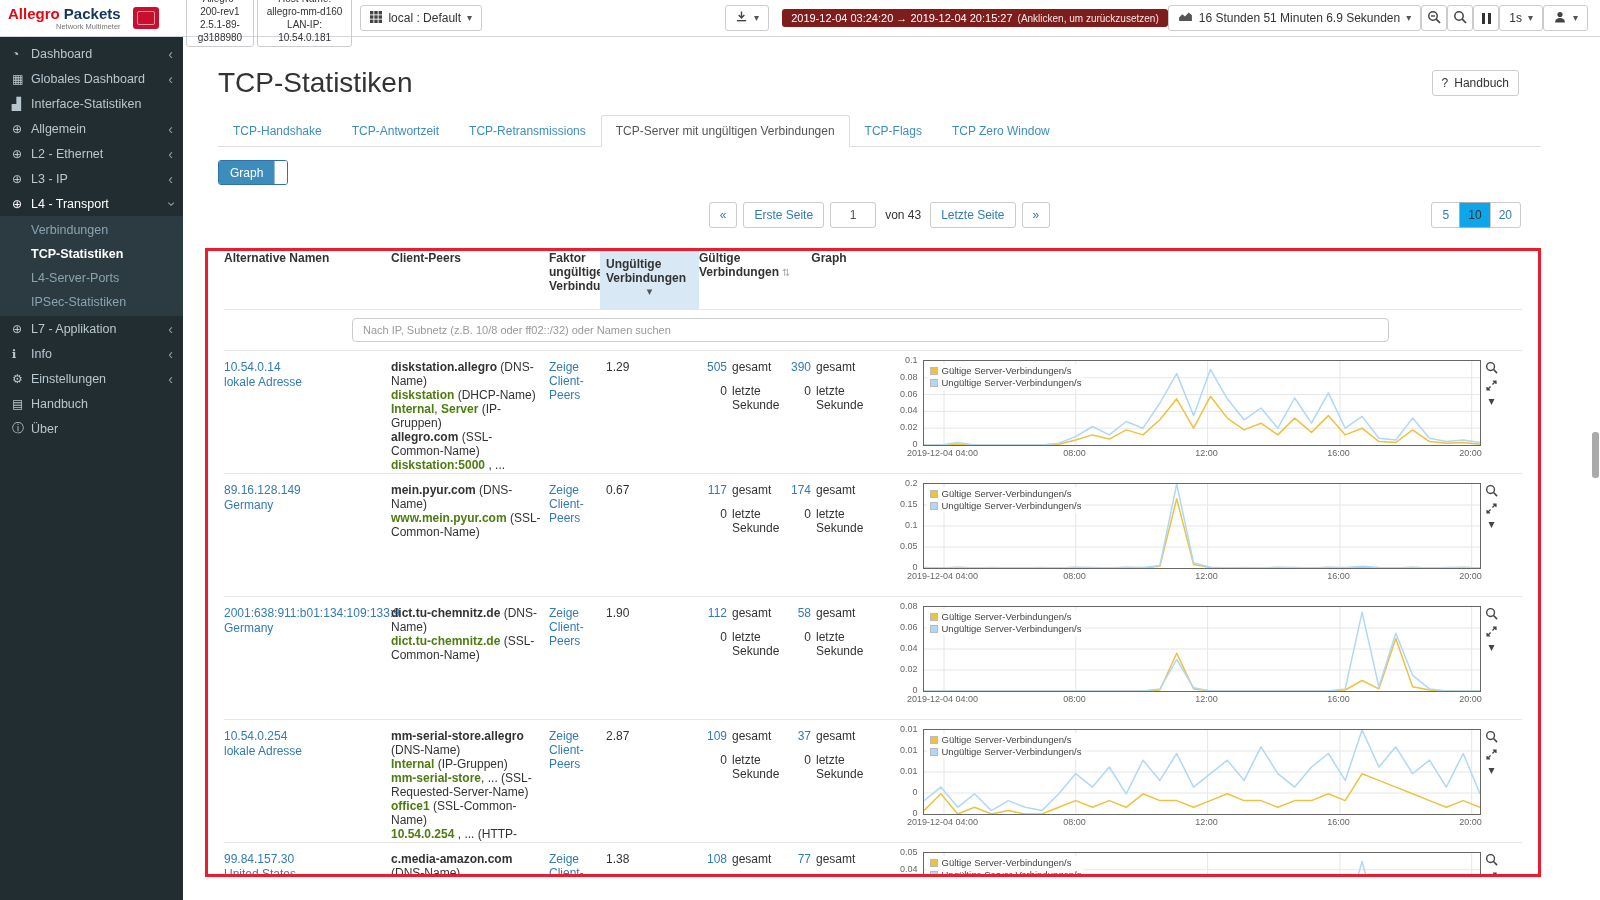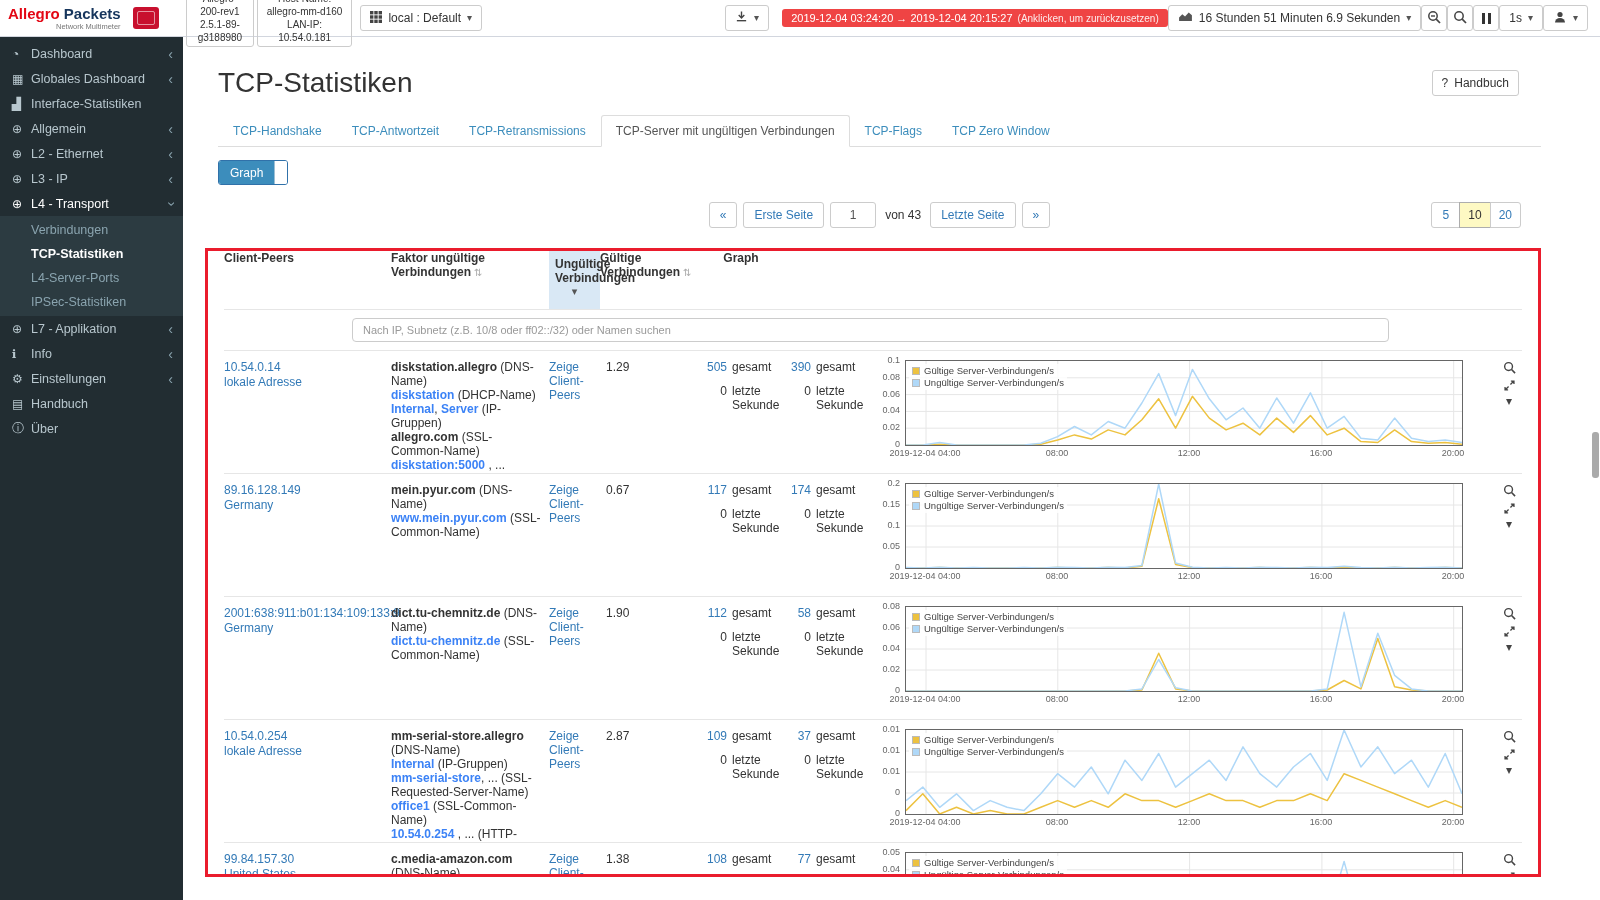--- a/index.html
+++ b/index.html
@@ -17,21 +17,21 @@
   .brand-dark{color:#16355c}
   .brand-sub{font-size:7.5px;color:#777;text-align:right;margin-top:2px}
   .brand-chip{width:26px;height:22px;background:#c8102e;border-radius:3px;position:relative;flex:none}
   .brand-chip::after{content:"";position:absolute;inset:4px;border:1px solid rgba(255,255,255,.55);border-radius:2px}
   .hd-box{border:1px solid #ccc;border-radius:3px;padding:2px 8px;font-size:10px;line-height:1.3;text-align:center;color:#333;margin-left:3px}
   .btn{border:1px solid #ccc;background:#fff;border-radius:3px;height:26px;display:inline-flex;align-items:center;gap:6px;
     padding:0 9px;font-size:12px;color:#333;cursor:pointer;white-space:nowrap}
   .caret{font-size:10px;color:#555;line-height:1}
   .profile-btn{margin-left:8px}
   .download-btn{margin-left:243px}
-  .time-badge{margin-left:13px;background:#ef4444;color:#fff;font-size:11px;border-radius:3px;padding:3px 9px;white-space:nowrap;cursor:pointer}
+  .time-badge{margin-left:13px;background:#7f1d1d;color:#fff;font-size:11px;border-radius:3px;padding:3px 9px;white-space:nowrap;cursor:pointer}
   .time-badge .hint{font-size:10px;opacity:.9;margin-left:5px}
   .top-right{margin-left:auto;display:flex;align-items:center;margin-right:12px}
   .icon-btn{width:26px;justify-content:center;padding:0}
   .pause-bars{display:inline-flex;gap:3px}
   .pause-bars i{width:3px;height:11px;background:#333;display:inline-block}
 
   
   .sidebar{position:fixed;top:37px;left:0;bottom:0;width:183px;background:#222d32;z-index:20;padding-top:4px}
   .sb-item{height:25px;display:flex;align-items:center;padding:0 10px 0 12px;color:#b8c7ce;font-size:12.5px;cursor:pointer}
   .sb-item.expanded{color:#fff}
@@ -58,21 +58,21 @@
   .pag-row{margin-top:17px;position:relative;display:flex;justify-content:center;align-items:center;gap:6px;height:26px}
   .pg-btn{height:26px;min-width:28px;padding:0 10px;border:1px solid #ccc;background:#fff;color:#337ab7;font-size:12px;
     border-radius:3px;display:inline-flex;align-items:center;justify-content:center;cursor:pointer}
   .pg-input{width:46px;height:26px;border:1px solid #ccc;border-radius:3px;text-align:center;font-size:12px;color:#555}
   .pg-text{font-size:12px;color:#333;margin:0 3px}
   .sizes{position:absolute;right:20px;top:0;display:flex}
   .size-btn{height:26px;min-width:29px;border:1px solid #ccc;background:#fff;color:#337ab7;font-size:12px;
     display:inline-flex;align-items:center;justify-content:center;cursor:pointer;margin-left:-1px;padding:0 8px}
   .size-btn:first-child{border-radius:3px 0 0 3px;margin-left:0}
   .size-btn:last-child{border-radius:0 3px 3px 0}
-  .size-btn.active{background:#fef9c3;color:#333;border-color:#adadad}
+  .size-btn.active{background:#0ea5e9;color:#333;border-color:#adadad}
 
   
   .red-frame{position:absolute;left:205px;top:248px;width:1336px;height:629px;border:3px solid #ea1c2d;
     overflow:hidden;background:#fff;z-index:10}
   .tbl{padding:0 16px}
   .thead{display:grid;grid-template-columns:167px 158px 51px 99px 84px 92px 1fr;height:58px;align-items:stretch}
   .th{display:flex;flex-direction:column;padding-bottom:9px;font-weight:bold;font-size:12px;color:#333;cursor:pointer}
   .sorticon{font-size:10px;color:#aaa;margin-left:3px;font-weight:normal}
   .th-hl{background:#d9e8f5;padding:6px 6px 3px 6px}
   .hl-caret{display:block;text-align:center;font-size:11px;color:#555;line-height:9px;margin-top:2px}
@@ -82,29 +82,29 @@
     font-family:"Liberation Sans","DejaVu Sans",sans-serif}
   .search-input::placeholder{color:#999}
   .trow{display:grid;grid-template-columns:167px 158px 51px 99px 84px 92px 1fr;border-top:1px solid #e6e6e6;
     padding-top:9px;height:123px;overflow:hidden;font-size:12px}
   .trow:last-child{height:auto}
   .cell a{color:#337ab7}
   .ip-cell a{display:block;line-height:15px}
   .names-cell{padding-right:8px}
   .name-line{line-height:14px;color:#333}
   .nname{font-weight:bold;color:#333}
-  .nlink{font-weight:bold;color:#3b82f6;cursor:pointer}
+  .nlink{font-weight:bold;color:#4d7c0f;cursor:pointer}
   .nplain,.nsuffix{color:#333}
   .peers-cell a{line-height:14px;display:block}
   .factor-cell{padding-left:6px}
   .stat-line{display:flex;gap:5px;margin-bottom:10px}
   .stat-num{width:28px;text-align:right;flex:none;display:inline-block}
   .plainnum{color:#333}
   .stat-label{width:52px;line-height:14px;color:#333}
-  .gcell{display:flex;justify-content:space-between;gap:1px;padding-right:3px}
+  .gcell{display:flex;justify-content:center;gap:1px;padding-right:3px}
   .chart{width:588px}
   .chart-main{display:flex;height:86px}
   .ylab{width:30px;position:relative;flex:none}
   .ylab span{position:absolute;right:5px;font-size:9px;color:#666;line-height:9px}
   .plot{flex:1;position:relative;border:1px solid #666;background:#fff}
   .plot svg{position:absolute;left:0;top:0;width:100%;height:100%}
   .legend{position:absolute;top:3px;left:3px;background:rgba(255,255,255,.82);font-size:9.5px;color:#444;
     line-height:12px;padding:1px 3px;z-index:2;white-space:nowrap}
   .lgbox{display:inline-block;width:8px;height:8px;border:1px solid #bbb;margin-right:4px;vertical-align:-1px}
   .xlab{position:relative;height:13px;margin-left:30px}
@@ -305,20 +305,23 @@
         <button class="size-btn active">10</button>
         <button class="size-btn">20</button>
       </div>
   </div>
 </main>
 
 <div class="red-frame">
   <div class="tbl">
     <div class="thead">
       <div class="th">
+        <span>Alternative Namen</span>
+      </div>
+      <div class="th">
         <span>Client-Peers</span>
       </div>
       <div class="th">
         <span><span>Faktor ungültige Verbindungen</span><span class="sorticon">⇅</span></span>
       </div>
       <div class="th th-hl">
         <span>Ungültige Verbindungen</span>
         <span class="hl-caret">▾</span>
       </div>
       <div class="th">

